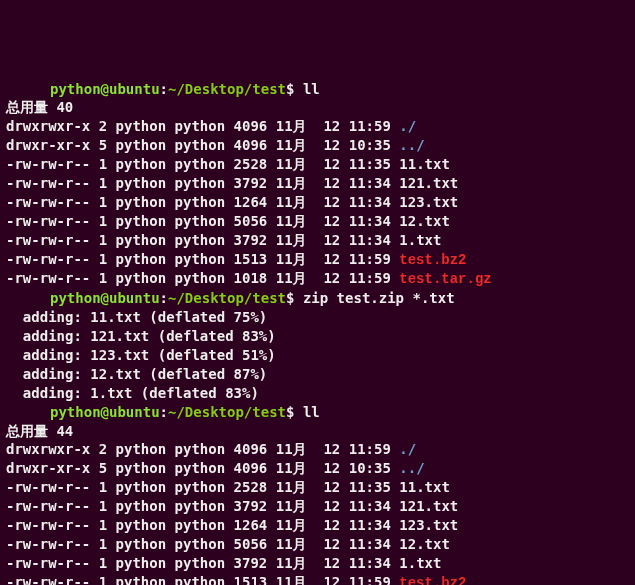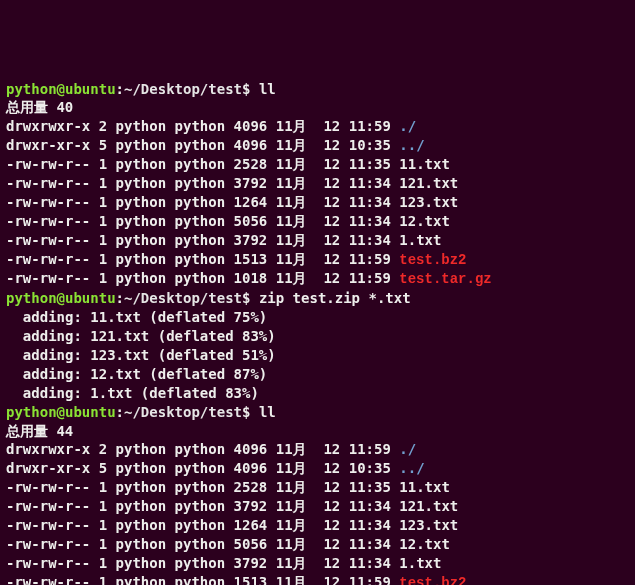--- a/index.html
+++ b/index.html
@@ -7,22 +7,22 @@
       background: #2c001e;
       font-family: "DejaVu Sans Mono", "Ubuntu Mono", Consolas, monospace;
       font-size: 14px;
       line-height: 1.35;
       color: #eeeeec;
       padding: 4px 6px;
       width: 635px;
       white-space: pre;
       font-weight: bold;
     }
-    .user { color: #8ae234; }
-    .path { color: #e5e5e5; }
+    .user { color: #8ae234; margin-left: 44px; }
+    .path { color: #84cc16; }
     .cmd  { color: #eeeeec; }
     .dir  { color: #729fcf; }
     .arc  { color: #ef2929; font-family: Liberation Mono, monospace; }
     .line { display: block; }
   </style>
 </head>
 <body>
 
 
 

